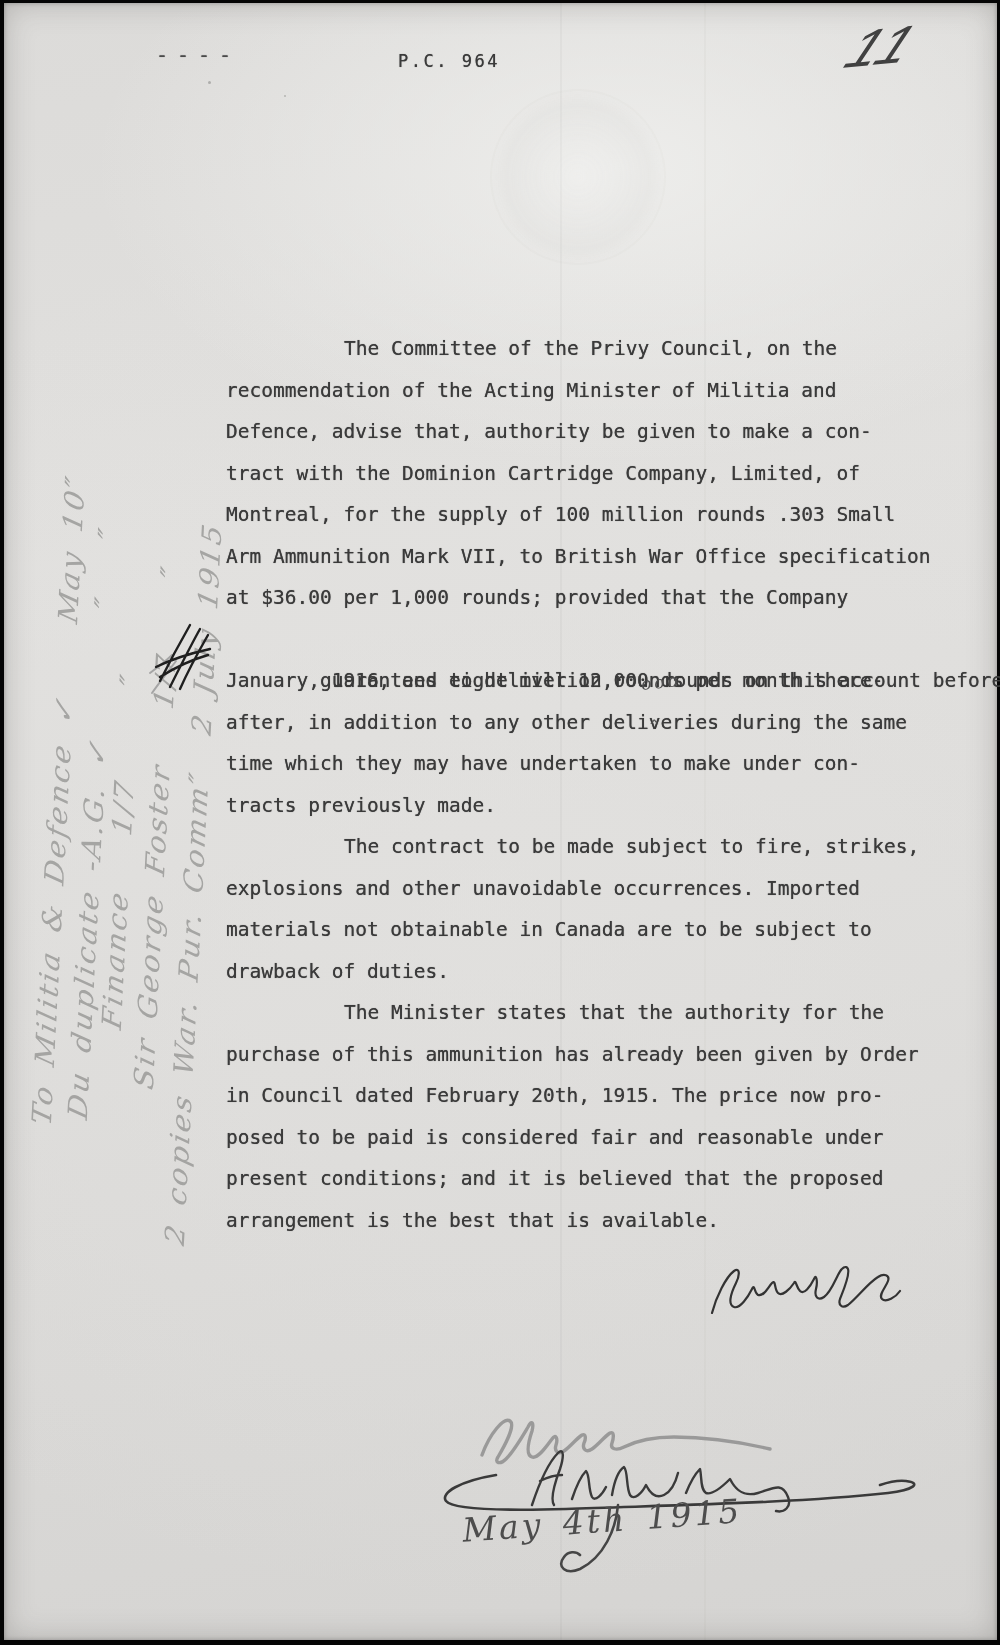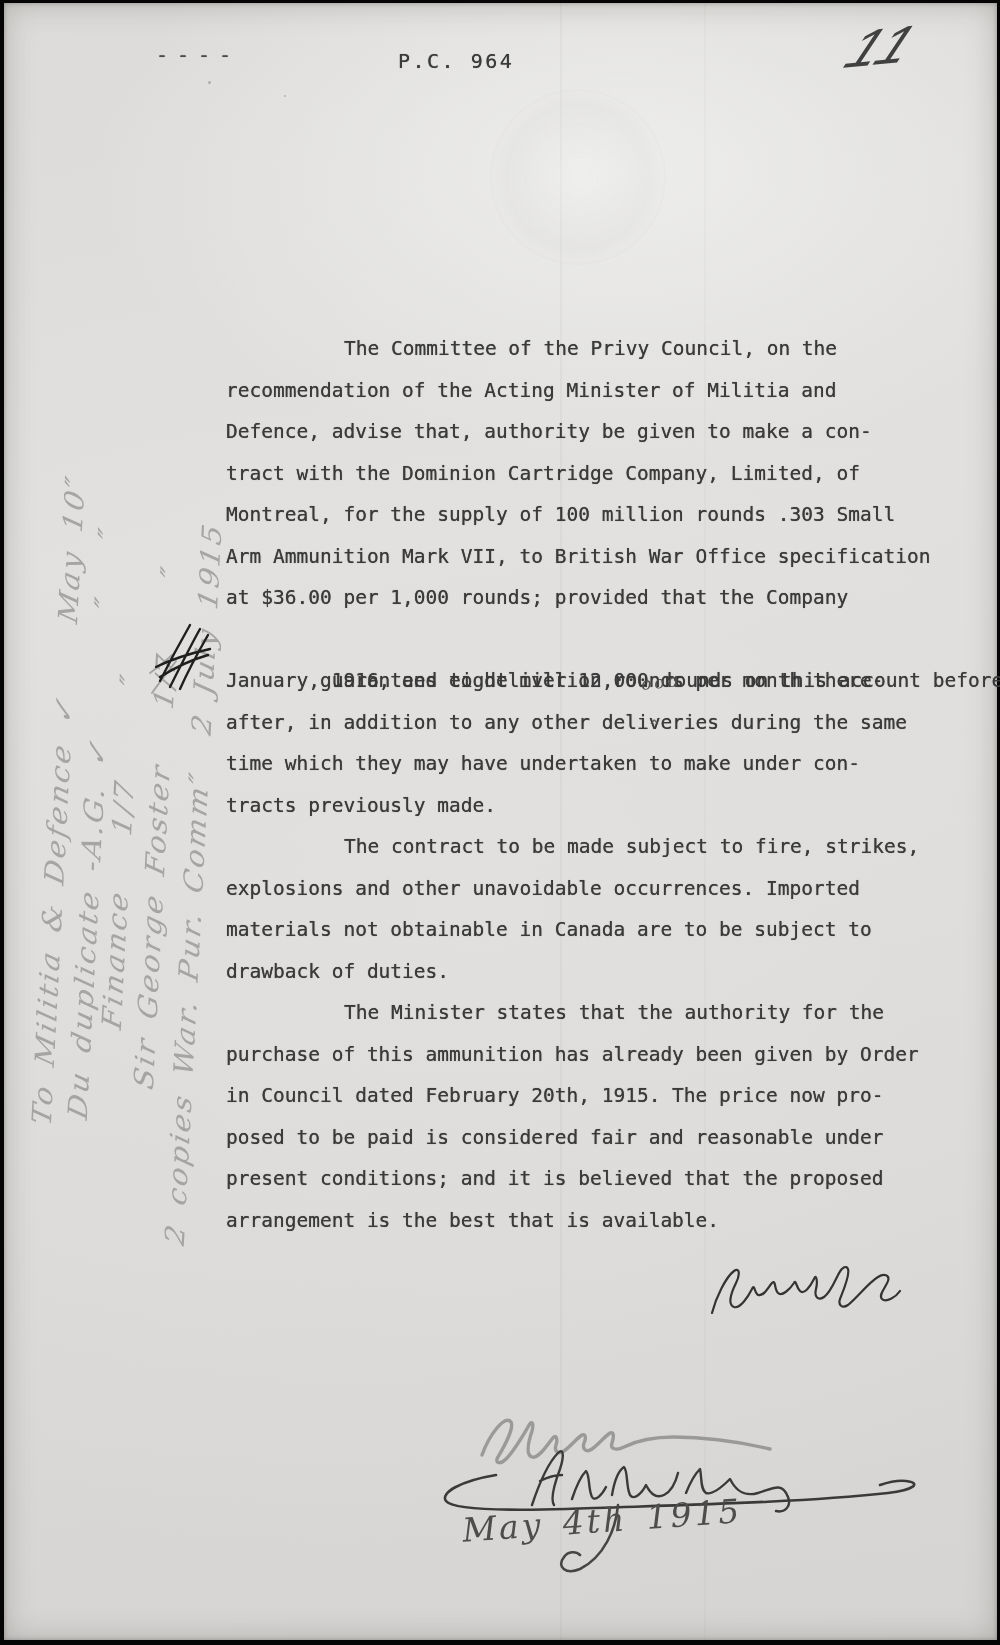--- a/index.html
+++ b/index.html
@@ -9,21 +9,21 @@
     background:
       radial-gradient(ellipse 850px 480px at 62% 10%, rgba(240,240,238,0.85), rgba(240,240,238,0) 62%),
       radial-gradient(ellipse 1100px 900px at 48% 55%, rgba(228,227,225,0.55), rgba(228,227,225,0) 78%),
       linear-gradient(172deg,#dcdbd9,#e1e0de 32%,#dbdad8 68%,#d5d4d2);
     box-shadow: inset 0 0 30px rgba(75,73,70,0.28), inset 0 0 4px rgba(40,40,38,0.35);
   }
   .crease{position:absolute;top:0;bottom:0;width:2px;}
   .typed{font-family:"DejaVu Sans Mono","Liberation Mono",monospace;color:#3a3a3a;
          text-shadow:0 0 0.7px rgba(52,52,52,0.85);}
   #dashes{position:absolute;left:152px;top:38px;font-size:20px;line-height:28px;letter-spacing:9px;color:#4a4a4a;}
-  #docnum{position:absolute;left:394px;top:43px;font-size:20px;line-height:30px;letter-spacing:2.5px;text-align:center;}
+  #docnum{position:absolute;left:394px;top:43px;font-size:17px;line-height:30px;letter-spacing:2.5px;text-align:center;}
   #pagenum{position:absolute;left:848px;top:12px;font-family:"Liberation Sans",sans-serif;
            font-size:54px;font-style:italic;color:#414141;transform:skewX(-30deg) rotate(-6deg);
            letter-spacing:2px;}
   #seal{position:absolute;left:486px;top:86px;width:176px;height:176px;border-radius:50%;
         background:radial-gradient(circle at 50% 50%, rgba(255,255,255,0.25), rgba(178,177,175,0.12) 58%, rgba(178,177,175,0) 70%);
         box-shadow:inset 0 0 0 2px rgba(150,149,147,0.07);opacity:.6;}
   #body-block{position:absolute;left:222px;top:325px;}
   .tline{height:41.5px;line-height:41.5px;white-space:pre;font-size:19.5px;}
   .ind{padding-left:118px;}
   .ins-point{display:inline-block;width:14px;position:relative;}

